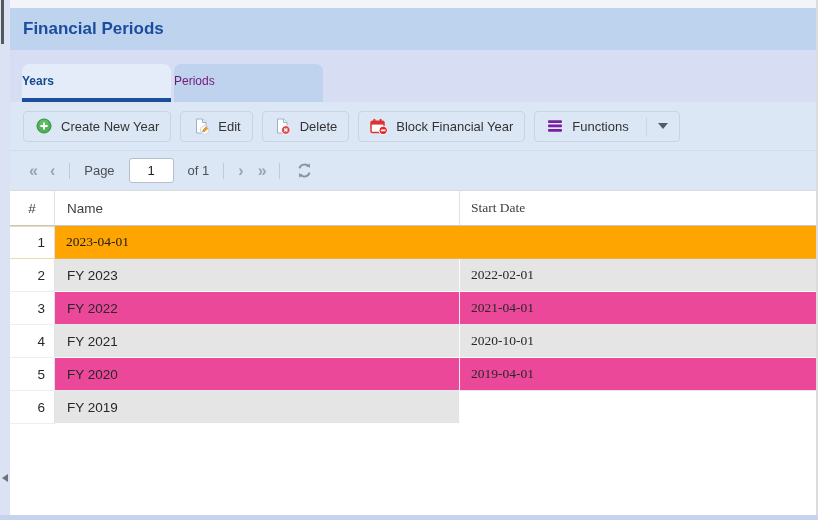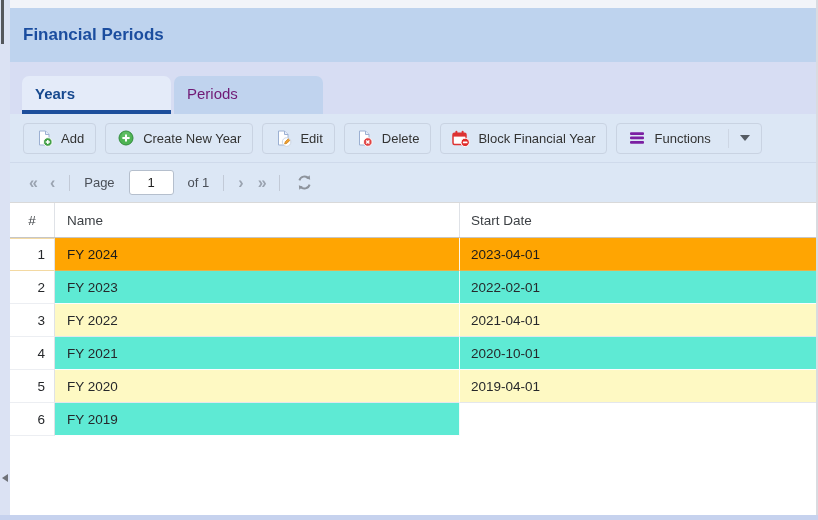--- a/index.html
+++ b/index.html
@@ -12,26 +12,26 @@
   
   .gutter { position:absolute; left:0; top:0; width:10px; height:520px; background:#dbe2f3; }
   .darkbar { position:absolute; left:1px; top:0; width:3px; height:44px; background:#54575c; }
   .collapse-arrow { position:absolute; left:2px; top:474px; width:0; height:0;
     border-top:4px solid transparent; border-bottom:4px solid transparent; border-right:6px solid #6f7278; }
   .right-strip { position:absolute; right:0; top:0; width:2px; height:520px; background:#d9dbe0; }
   .bottom-strip { position:absolute; left:0; bottom:0; width:818px; height:5px; background:#c6d2ee; }
 
   .main { position:absolute; left:10px; top:0; width:806px; height:515px; }
   .top-pad { height:8px; background:#f2f4f9; }
-  .titlebar { height:54px; background:#bed3ee; display:flex; align-items:center; padding-left:13px; }
+  .titlebar { height:42px; background:#bed3ee; display:flex; align-items:center; padding-left:13px; }
   .title { color:#1b4d9f; font-weight:bold; font-size:17px; }
 
   .tabstrip { height:52px; background:#d7ddf3; padding-left:12px; display:flex; align-items:flex-end; }
-  .tab { height:38px; width:149px; display:flex; align-items:center; padding-left:13px;
-    border-radius:7px 7px 0 0; font-size:15px; cursor:pointer; }
+  .tab { height:38px; width:149px; display:flex; align-items:center; padding-left:0;
+    border-radius:7px 7px 0 0; font-size:12px; cursor:pointer; }
   .tab.active { background:#e4ebf9; color:#17498f; font-weight:bold; border-bottom:4px solid #1c4e9b; }
   .tab.inactive { background:#c0d3ee; color:#701a75; margin-left:3px; border-bottom:4px solid transparent; }
 
   .toolbar { height:48px; background:#dce7f5; display:flex; align-items:center; padding-left:13px; gap:9px; }
   .tbtn { display:inline-flex; align-items:center; gap:8px; padding:6px 11px; border:1px solid #c9d3e2;
     border-radius:4px; font-size:13px; color:#333; background:transparent; cursor:pointer;
     font-family:inherit; height:31px; }
   .tbtn .ic { display:inline-flex; width:18px; height:17px; align-items:center; justify-content:center; }
   .caret-zone { margin-left:9px; padding-left:11px; border-left:1px solid #cdd6e4;
     height:19px; display:inline-flex; align-items:center; }
@@ -47,28 +47,28 @@
     font-size:13px; color:#222; font-family:inherit; background:#fff; }
   .refresh { display:inline-flex; margin-left:2px; }
 
   .grid { background:#fff; }
   .tr { display:flex; height:33px; }
   .tr.head { height:36px; border-top:1px solid #d9d9d9; border-bottom:1px solid #c6c6c6; }
   .td { display:flex; align-items:center; font-size:13.5px; color:#26282b; height:100%; }
   .td.num { width:45px; justify-content:flex-end; padding-right:9px; background:#fff;
     border-right:1px solid #dfe2e7; }
   .td.name { width:405px; padding-left:12px; border-right:1px solid rgba(255,255,255,0.9); }
-  .td.date { flex:1; padding-left:11px; }
+  .td.date { flex:1; padding-left:11px;font-family:Liberation Serif, serif; }
   .tr.head .td { color:#3d4145; }
   .tr.head .td.num { justify-content:center; padding-right:0; }
   .tr.head .td.name { border-right:1px solid #dfe2e7; }
 
-  .row-plain .td.name, .row-plain .td.date { background:#fef9c3; border-bottom:1px solid #e4e7ec; }
+  .row-plain .td.name, .row-plain .td.date { background:#ec4899; border-bottom:1px solid #e4e7ec; }
   .row-plain .td.num { border-bottom:1px solid #eceef2; }
-  .row-alt .td.name, .row-alt .td.date { background:#5eead4; border-bottom:1px solid #fdfdfe; }
+  .row-alt .td.name, .row-alt .td.date { background:#e5e5e5; border-bottom:1px solid #fdfdfe; }
   .row-alt .td.num { border-bottom:1px solid #eceef2; }
   .row-selected .td.name, .row-selected .td.date { background:#ffa502; color:#1c1c1c;
     border-bottom:1px solid #e9b24a; }
   .row-selected .td.num { border-top:1px solid #f3d9a2; border-bottom:1px solid #f3d9a2; }
 </style>
 </head>
 <body>
 
 <div class="page">
 
@@ -88,31 +88,20 @@
       <div class="tab active">
         <span>Years</span>
       </div>
       <div class="tab inactive">
         <span>Periods</span>
       </div>
     </div>
 
     <div class="toolbar">
 
-      <button class="tbtn">
-        <span class="ic">
-          <svg width="17" height="17" viewBox="0 0 17 17">
-            <path d="M3.5 1h6l3.5 3.5V15h-9.5z" fill="#fff" stroke="#9cb0d2"></path>
-            <path d="M9.5 1v3.5H13" fill="#e8eefb" stroke="#9cb0d2"></path>
-            <circle cx="11.8" cy="12" r="4.3" fill="#43a047" stroke="#fff" stroke-width="0.9"></circle>
-            <path d="M11.8 9.9v4.2M9.7 12h4.2" stroke="#fff" stroke-width="1.5"></path>
-          </svg>
-        </span>
-        <span>Add</span>
-      </button>
 
       <button class="tbtn">
         <span class="ic">
           <svg width="16" height="16" viewBox="0 0 16 16">
             <circle cx="8" cy="8" r="7" fill="#4db353" stroke="#328c3d"></circle>
             <circle cx="8" cy="6" r="4.6" fill="#6bc56f" opacity="0.55"></circle>
             <path d="M8 4.4v7.2M4.4 8h7.2" stroke="#fff" stroke-width="2"></path>
           </svg>
         </span>
         <span>Create New Year</span>
@@ -197,21 +186,20 @@
 
     <div class="grid">
       <div class="tr head">
         <div class="td num">#</div>
         <div class="td name">Name</div>
         <div class="td date">Start Date</div>
       </div>
       <div id="table-body">
           <div class="tr row-selected">
     <div class="td num">1</div>
-    <div class="td name">FY 2024</div>
     <div class="td date">2023-04-01</div>
   </div>
           <div class="tr row-alt">
     <div class="td num">2</div>
     <div class="td name">FY 2023</div>
     <div class="td date">2022-02-01</div>
   </div>
           <div class="tr row-plain">
     <div class="td num">3</div>
     <div class="td name">FY 2022</div>

